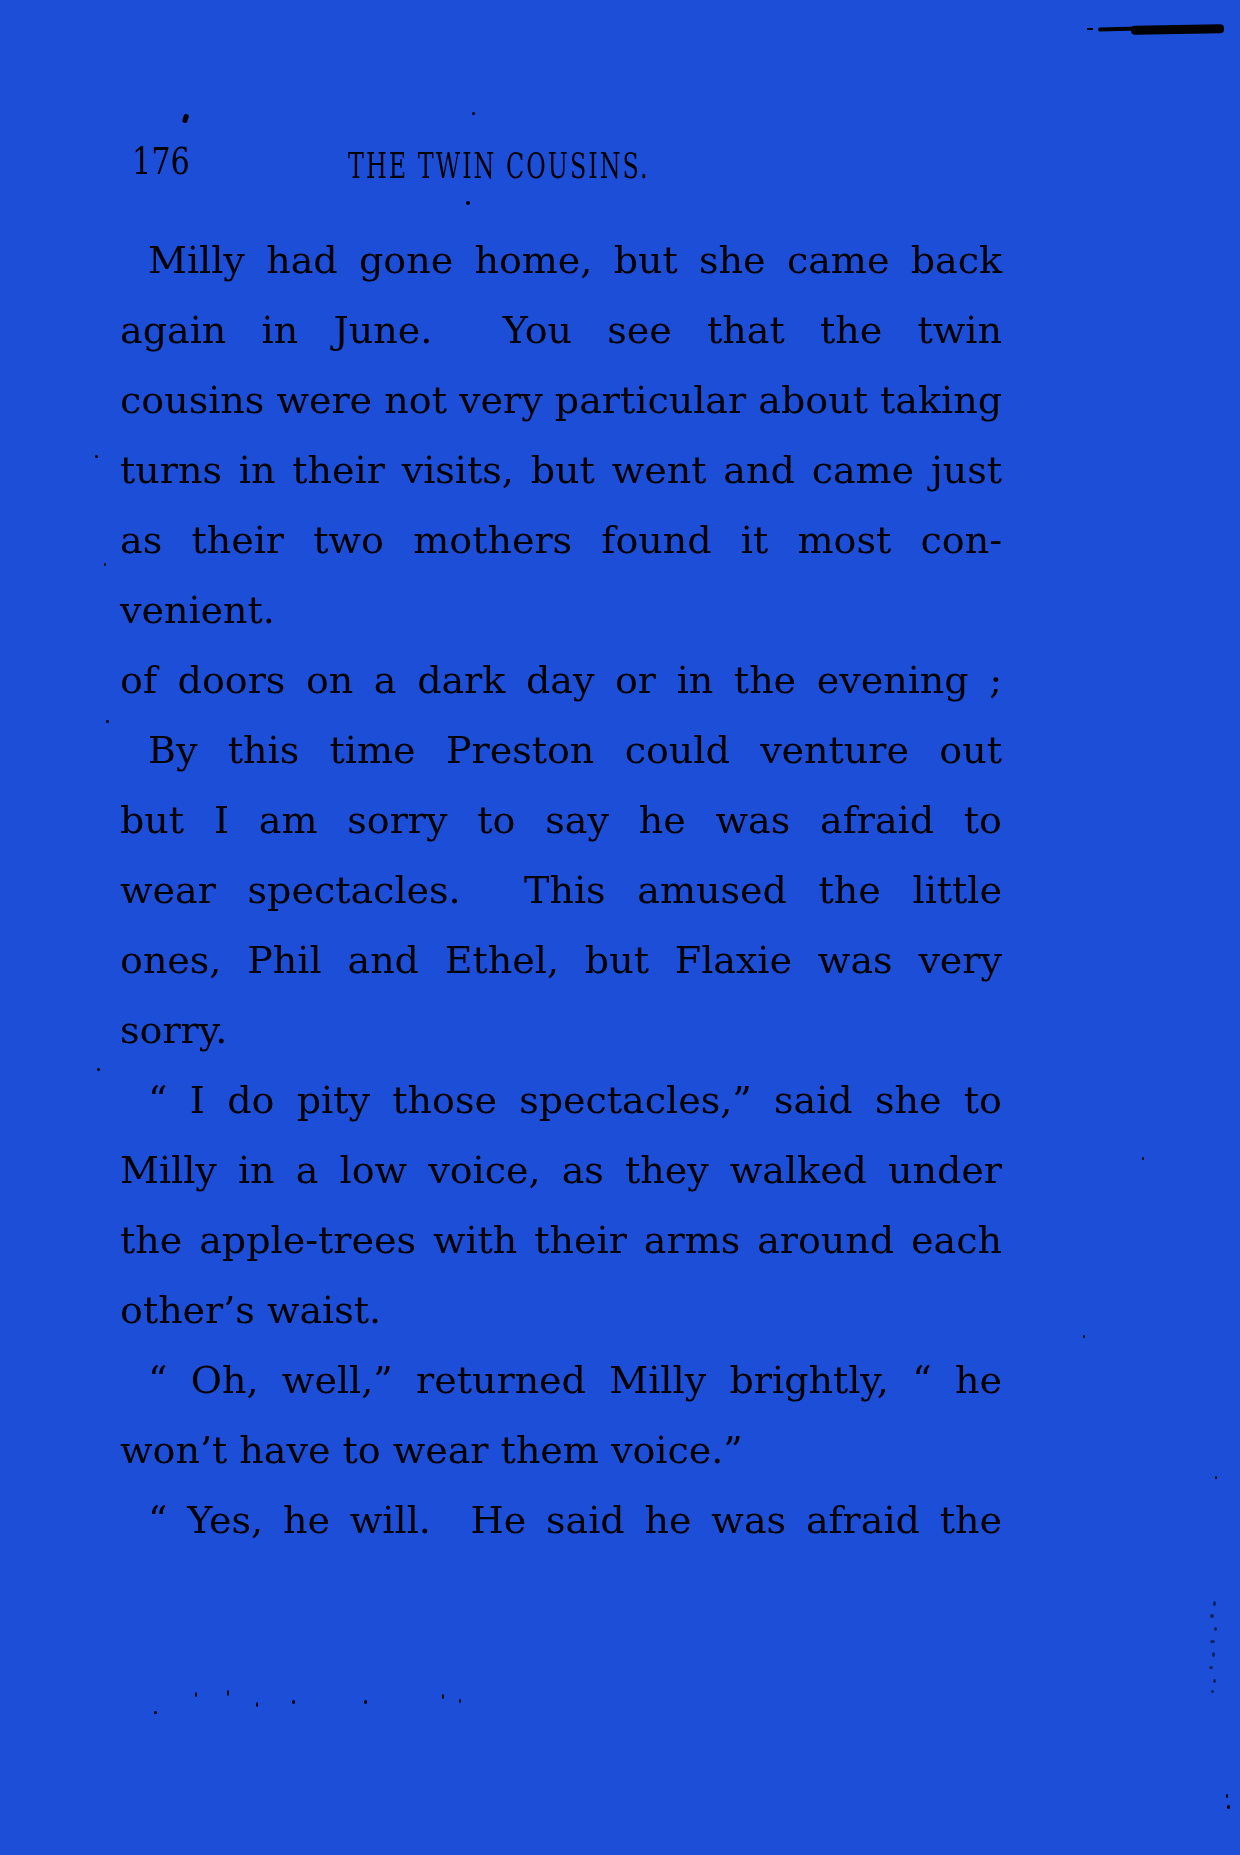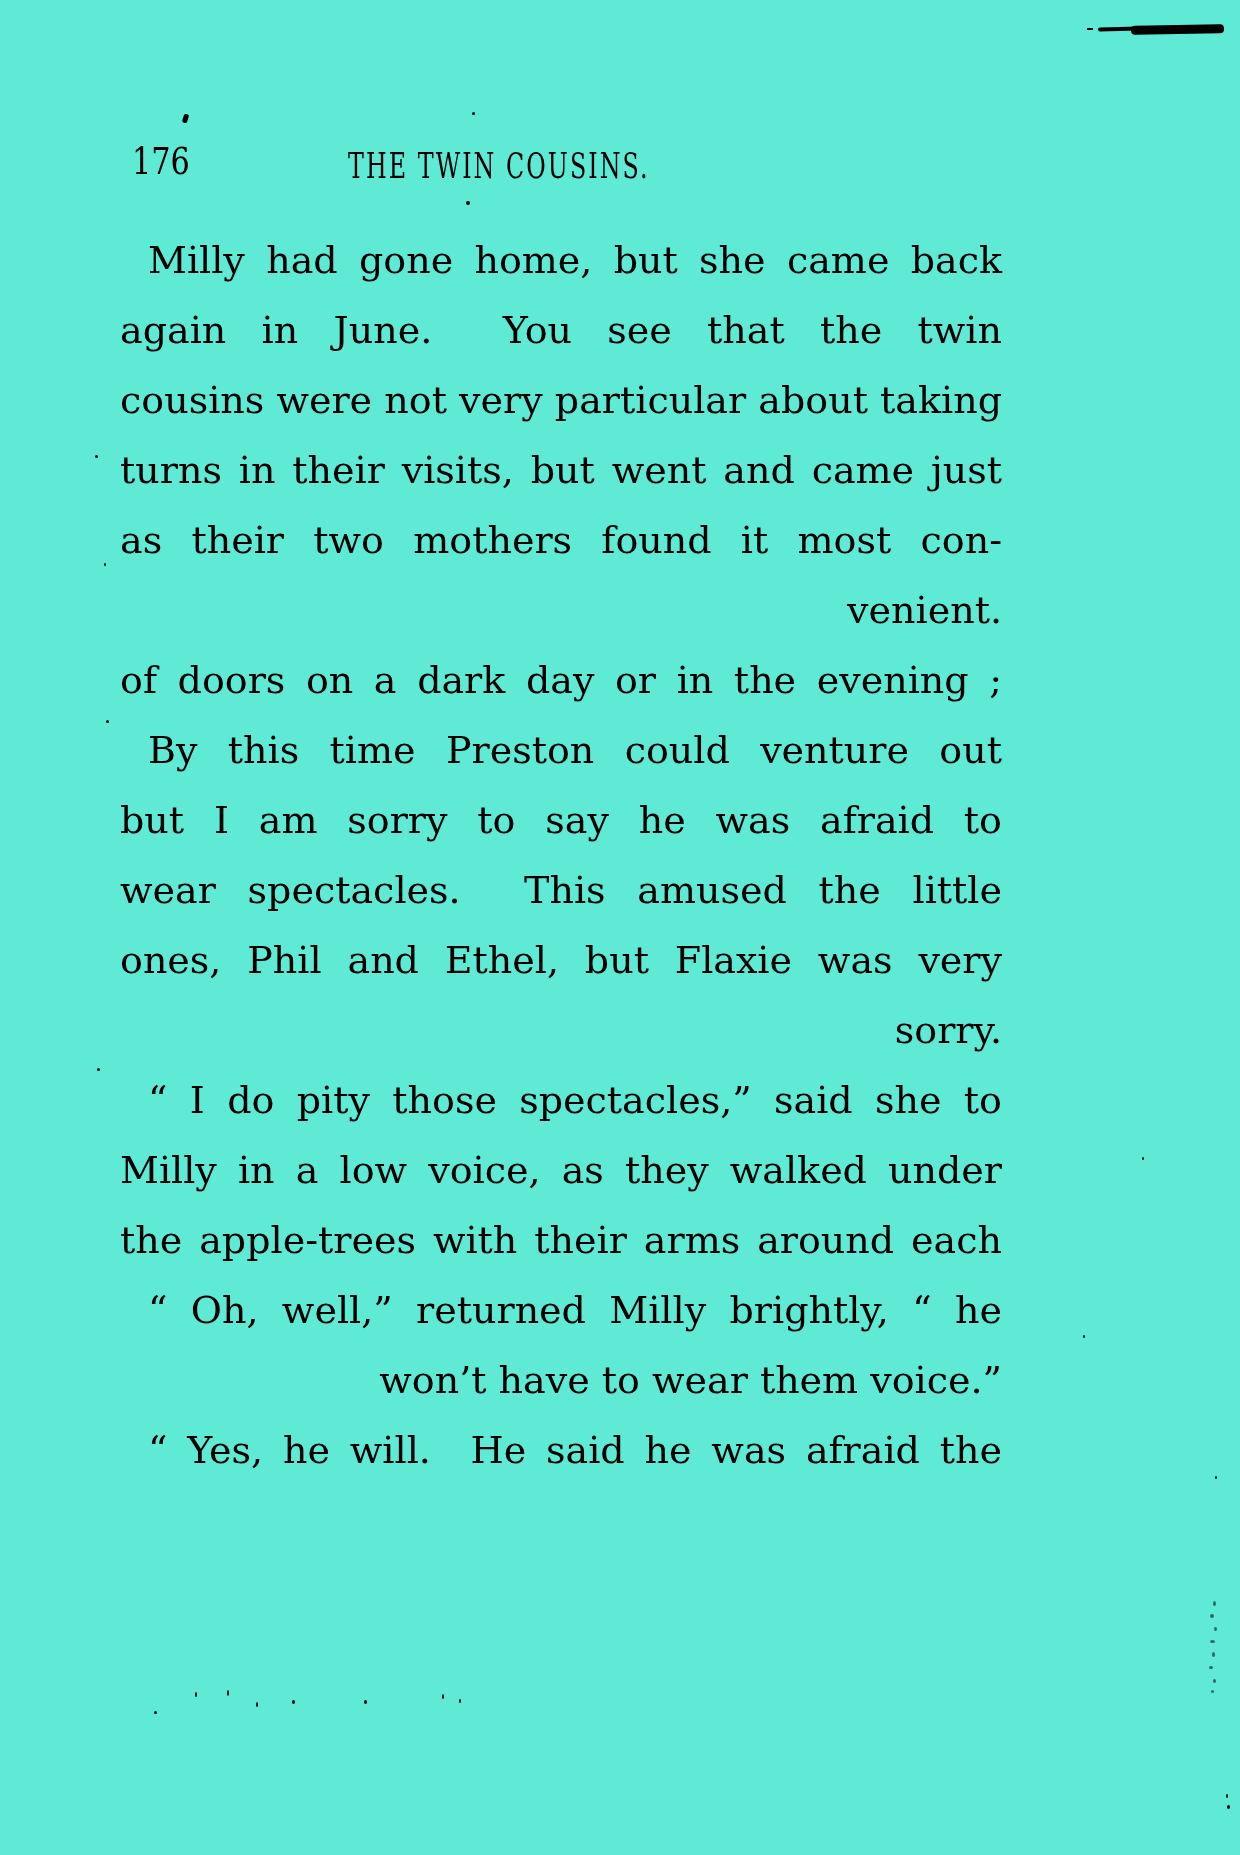--- a/index.html
+++ b/index.html
@@ -4,21 +4,21 @@
 <style>
   html, body { margin: 0; padding: 0; }
   body {
     width: 1240px; height: 1855px;
     background: #ffffff;
     position: relative;
     overflow: hidden;
     font-family: "DejaVu Serif", serif;
     color: #000000;
   }
-  .page { position: absolute; inset: 0; background: #5eead4; }
+  .page { position: absolute; inset: 0; background: #1d4ed8; }
 
   
   #page-number {
     position: absolute; left: 132px; top: 140px;
     font-size: 37px; line-height: 44px;
     transform: scaleX(0.82); transform-origin: left top;
     white-space: nowrap;
   }
   #running-title {
     position: absolute; left: 348px; top: 145px;
@@ -27,21 +27,21 @@
     white-space: nowrap;
   }
 
   
   #text-block {
     position: absolute; left: 120px; top: 225px; width: 882px;
   }
   .line {
     font-size: 38px;
     height: 70px; line-height: 70px;
-    text-align: right;
+    text-align: left;
     white-space: normal;
   }
   .line.j { text-align: justify; text-align-last: justify; }
   .line.indent { padding-left: 28px; }
 
   
   .streak, .speck { position: absolute; background: #000; }
   .speck { border-radius: 50%; }
   .faint { opacity: 0.55; }
 </style>
@@ -64,20 +64,21 @@
       <div class="line">venient.</div>
       <div class="line j">of doors on a dark day or in the evening&nbsp;;</div>
       <div class="line j indent">By this time Preston could venture out</div>
       <div class="line j">but I am sorry to say he was afraid to</div>
       <div class="line j">wear spectacles.&nbsp; This amused the little</div>
       <div class="line j">ones, Phil and Ethel, but Flaxie was very</div>
       <div class="line">sorry.</div>
       <div class="line j indent">“&nbsp;I do pity those spectacles,” said she to</div>
       <div class="line j">Milly in a low voice, as they walked under</div>
       <div class="line j">the apple-trees with their arms around each</div>
+      <div class="line">other’s waist.</div>
       <div class="line j indent">“&nbsp;Oh, well,” returned Milly brightly, “&nbsp;he</div>
       <div class="line">won’t have to wear them voice.”</div>
       <div class="line j indent">“&nbsp;Yes, he will.&nbsp; He said he was afraid the</div>
     </div>
 
   <div class="streak" style="left:1131px; top:25px; width:93px; height:9px; border-radius:4px; transform:rotate(-1deg);"></div>
   <div class="streak" style="left:1098px; top:27px; width:42px; height:4px; border-radius:2px; transform:rotate(-1.5deg);"></div>
   <div class="streak" style="left:1087px; top:28px; width:6px; height:2px;"></div>
 
   <div class="speck" style="left:183px; top:114px; width:5px; height:9px; transform:rotate(18deg); border-radius:2px;"></div>

